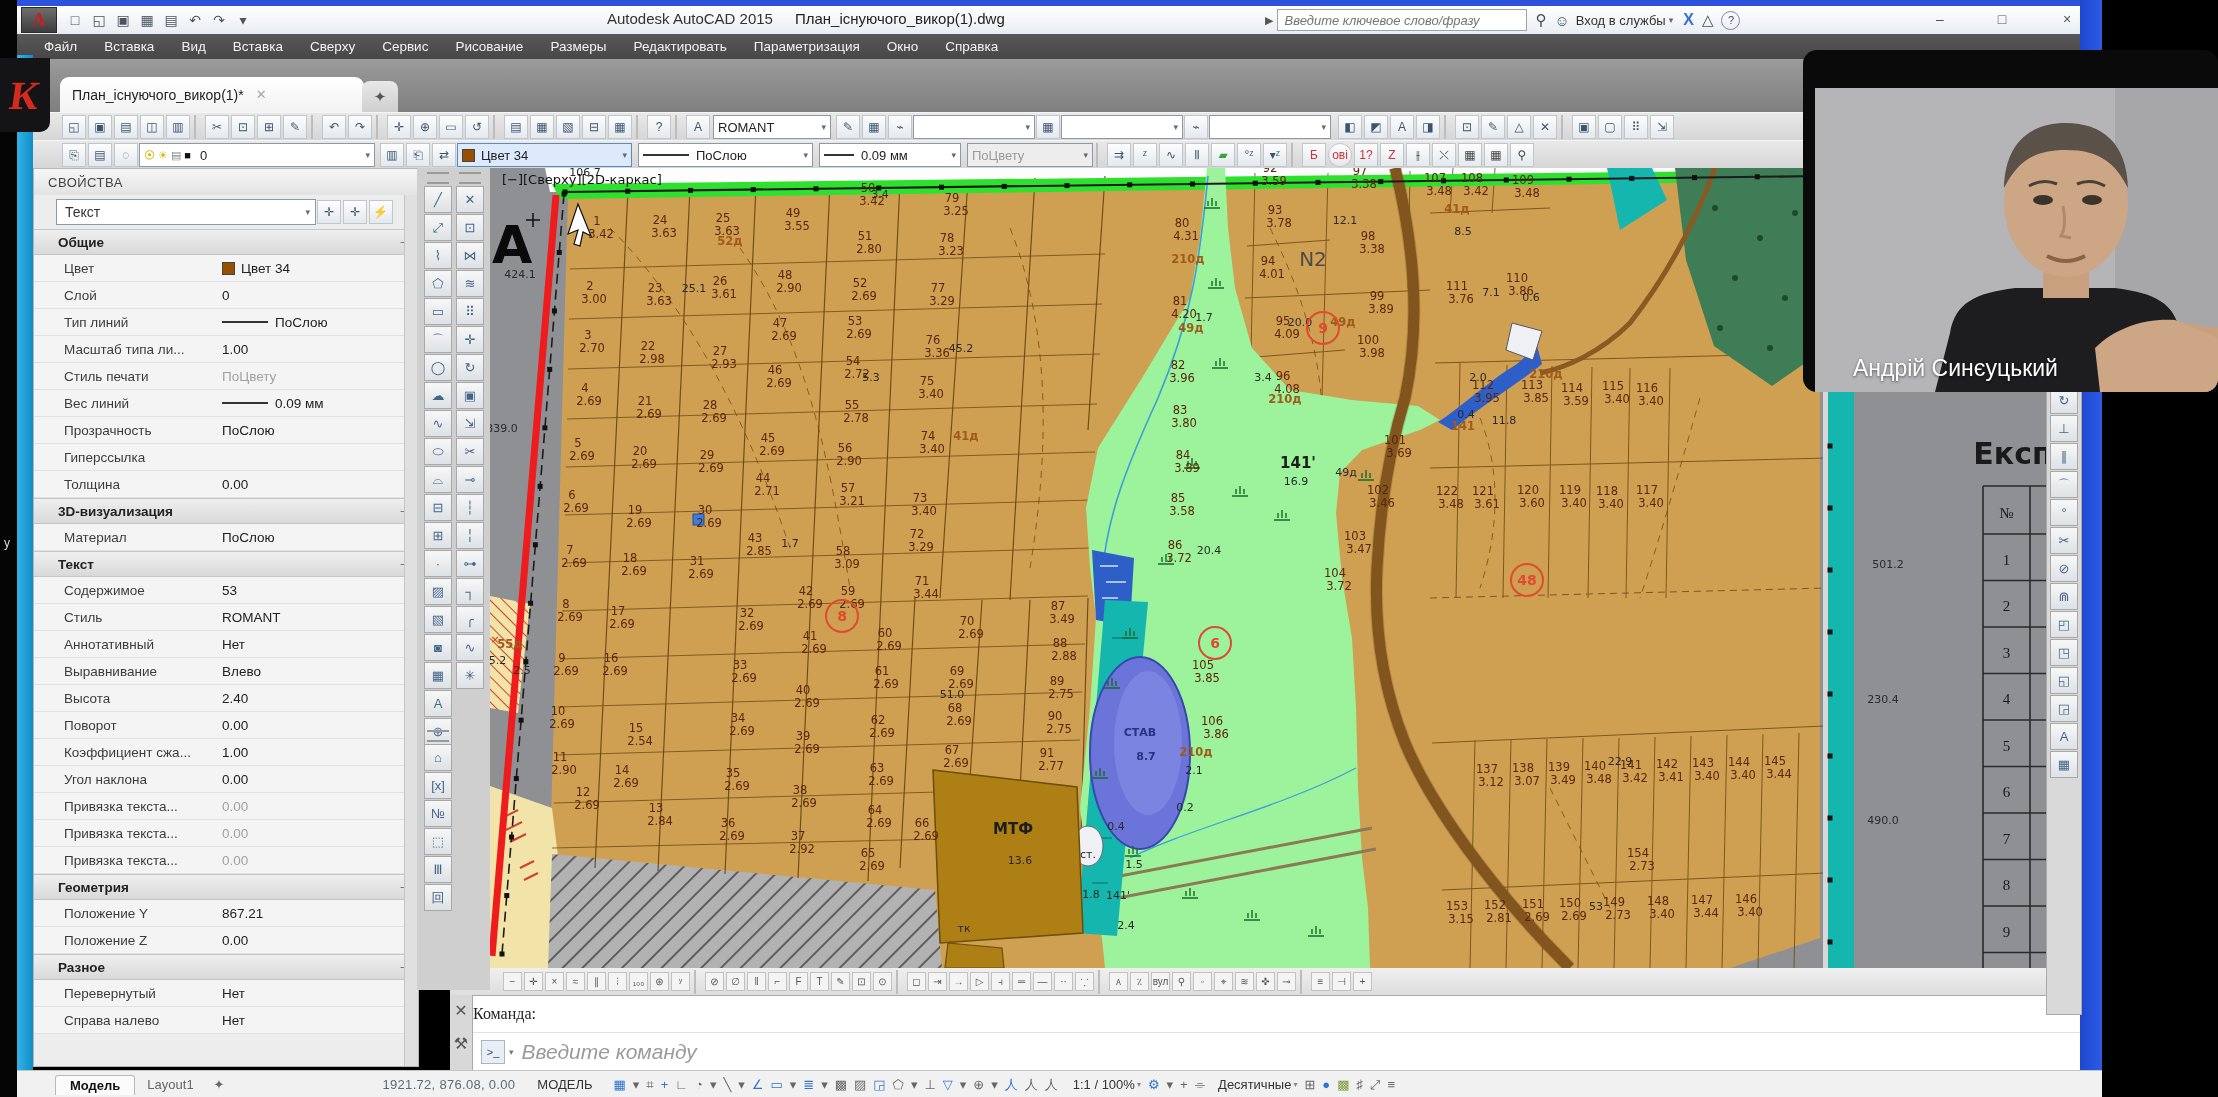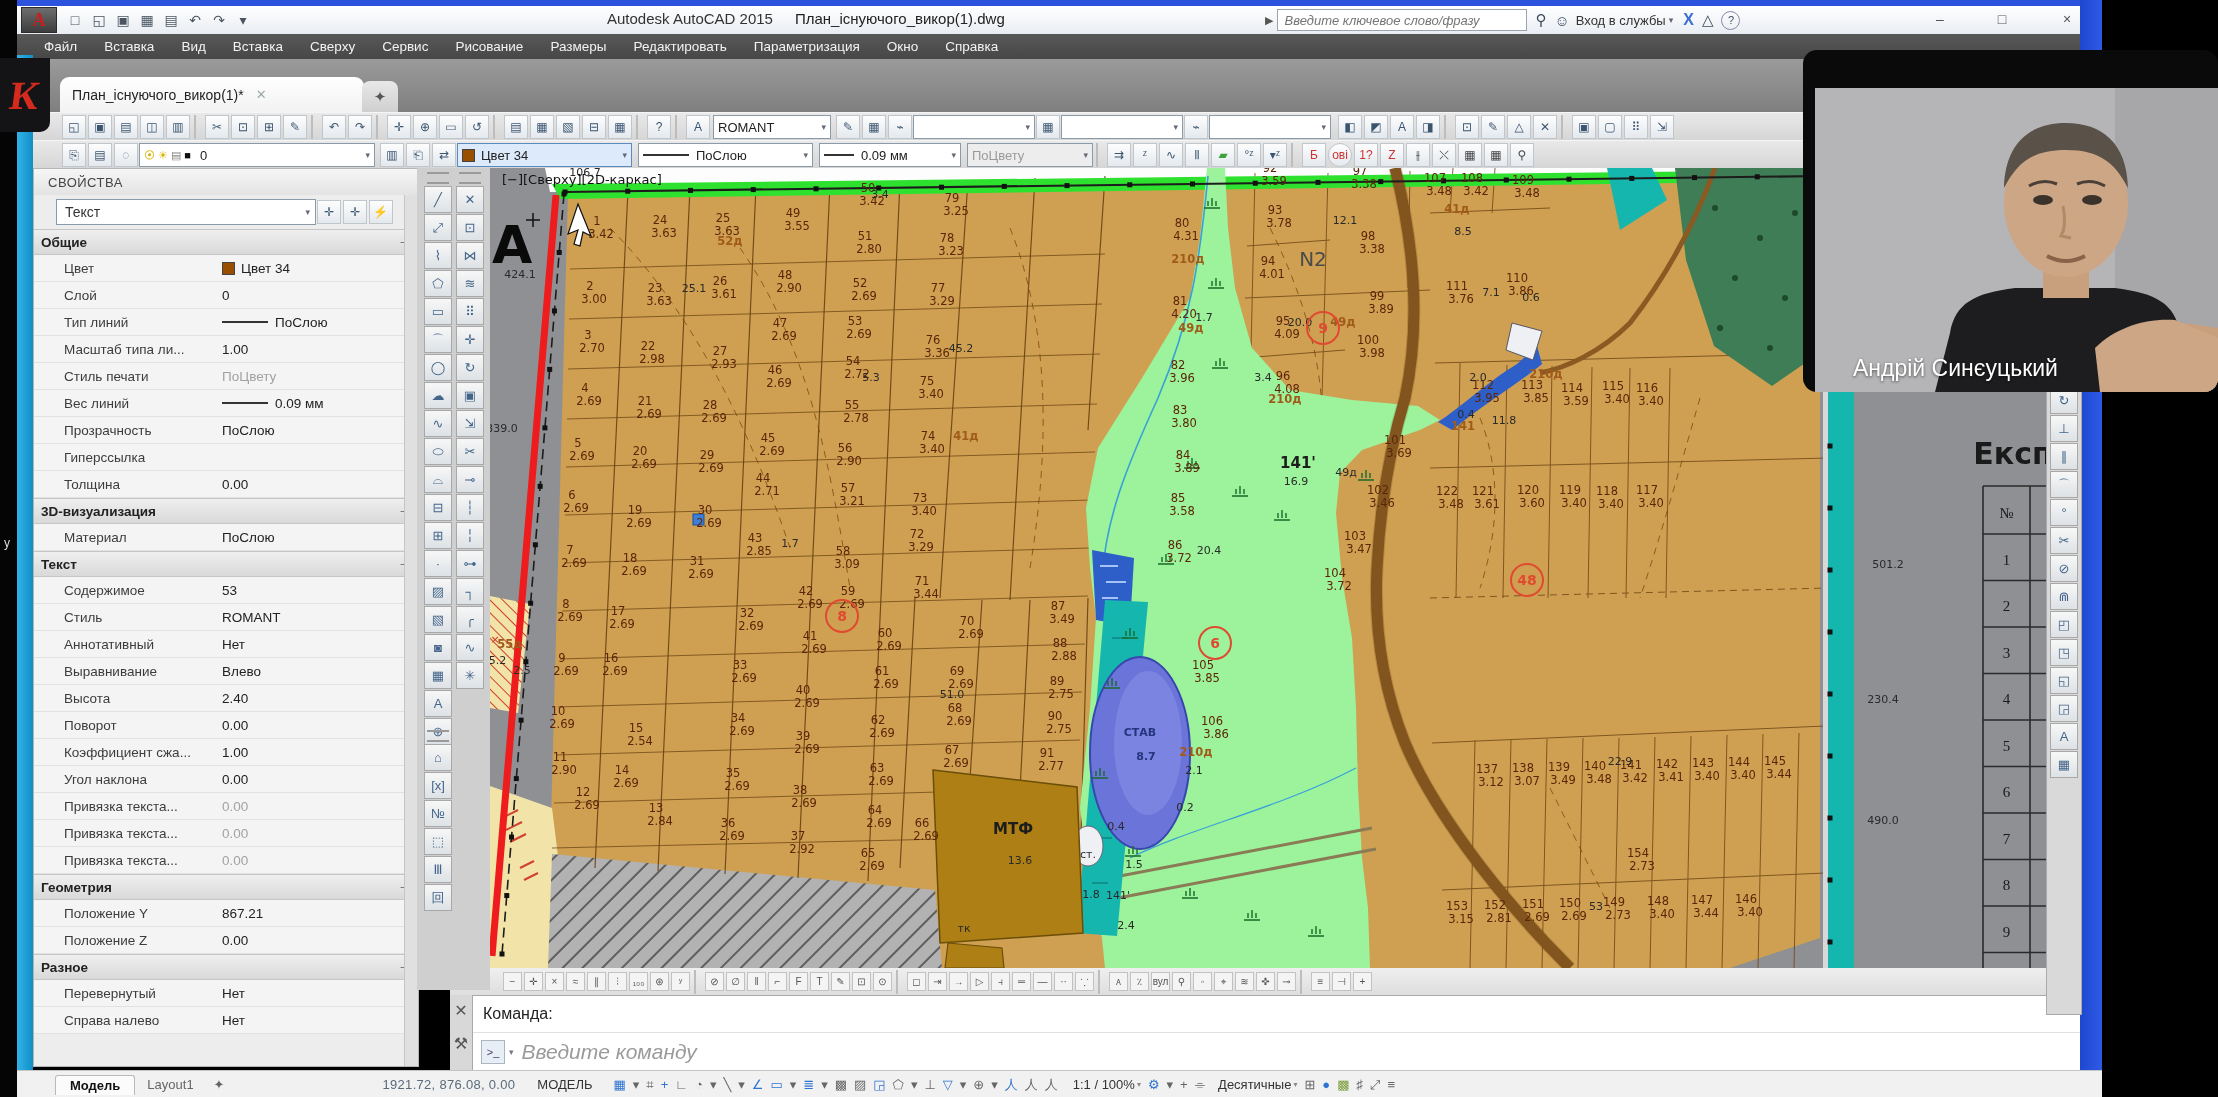--- a/index.html
+++ b/index.html
@@ -58,21 +58,21 @@
   
   #props{left:33px;top:168px;width:384px;height:897px;background:#ededed;border:1px solid #b5b5b5;
          z-index:3;overflow:hidden;font-size:13.5px;color:#333;}
   #props-header{height:26px;display:flex;align-items:center;padding-left:14px;color:#444;font-size:13px;letter-spacing:.5px;
                 background:linear-gradient(#f6f6f6,#e3e3e3);}
   #props-combo-row{display:flex;align-items:center;height:34px;padding-left:22px;}
   #props-combo{width:250px;height:24px;background:#fff;border:1px solid #8a9aa8;display:flex;align-items:center;
                padding-left:8px;font-size:14px;}
   #props-combo .car{margin-left:auto;padding-right:5px;color:#667;font-size:9px;}
   .sec-h{height:24px;background:linear-gradient(#efefef,#d9d9d9);border:1px solid #c6c6c6;border-left:none;border-right:none;
-         display:flex;align-items:center;font-weight:bold;padding-left:7px;color:#222;}
+         display:flex;align-items:center;font-weight:bold;padding-left:24px;color:#222;}
   .sec-h .min{margin-left:auto;margin-right:10px;font-weight:normal;color:#777;}
   .prow{height:26px;display:flex;align-items:center;border-bottom:1px solid #e2e2e2;background:#f4f4f4;}
   .prow .pl{width:158px;padding-left:30px;white-space:nowrap;overflow:hidden;color:#3c3c3c;}
   .prow .pv{flex:1;white-space:nowrap;color:#222;display:flex;align-items:center;}
   .prow .pv.dim{color:#a2a2a2;}
   #props-scroll{position:absolute;right:0;top:26px;width:13px;bottom:0;background:#e0e0e0;border-left:1px solid #c5c5c5;}
   
   #drawtools{left:417px;top:168px;width:73px;height:822px;background:#cfcfcf;z-index:3;}
   .tcol{position:absolute;width:30px;}
   .tcol .grip{height:8px;border-top:2px solid #9a9a9a;border-bottom:2px solid #9a9a9a;margin:2px 4px;}
@@ -94,21 +94,21 @@
   #right-toolbar{left:2046px;top:385px;width:34px;height:628px;background:#d9d9d9;border:1px solid #aaa;z-index:6;}
   #blue-strip{left:2080px;top:0;width:22px;height:1097px;background:linear-gradient(90deg,#1e47cf,#2d5ae6);z-index:5;}
   
   #cmd-icon-strip{left:450px;top:968px;width:1630px;height:27px;background:linear-gradient(#efefef,#dedede);
                   display:flex;align-items:center;z-index:2;}
   .ci{width:17px;height:17px;margin:0 1px;border:1px solid #c2c2c2;background:#f4f4f4;font-size:10px;color:#555;
       display:flex;align-items:center;justify-content:center;flex:none;}
   #cmd-gutter{left:450px;top:995px;width:22px;height:75px;background:#d8d8d8;border-right:1px solid #b5b5b5;z-index:2;
               display:flex;flex-direction:column;align-items:center;color:#555;}
   #cmdline{left:472px;top:995px;width:1608px;height:75px;background:#fff;border:1px solid #a9a9a9;z-index:2;}
-  #cmd-hist{height:36px;display:flex;align-items:center;padding-left:10px;font-size:16px;color:#222;border-bottom:1px solid #e0e0e0;}
+  #cmd-hist{height:36px;display:flex;align-items:center;font-size:16px;color:#222;border-bottom:1px solid #e0e0e0;font-family:Liberation Serif, serif;}
   #cmd-input{height:38px;display:flex;align-items:center;padding-left:8px;}
   #cmd-chevron{width:22px;height:22px;background:#e8eef5;border:1px solid #aab6c2;color:#446;font-size:11px;
                display:flex;align-items:center;justify-content:center;}
   #cmd-caret{color:#778;font-size:9px;margin:0 8px 0 4px;}
   #cmd-placeholder{font-style:italic;color:#9a9a9a;font-size:21px;}
   
   #statusbar{left:17px;top:1070px;width:2085px;height:27px;background:#f1f1f1;border-top:1px solid #c5c5c5;z-index:6;
              display:flex;align-items:center;font-size:13px;color:#444;}
   #model-tab{margin-left:38px;padding:2px 14px;background:#fbfbfb;border:1px solid #b9b9b9;border-bottom:none;
              font-weight:bold;color:#111;border-radius:3px 3px 0 0;}

